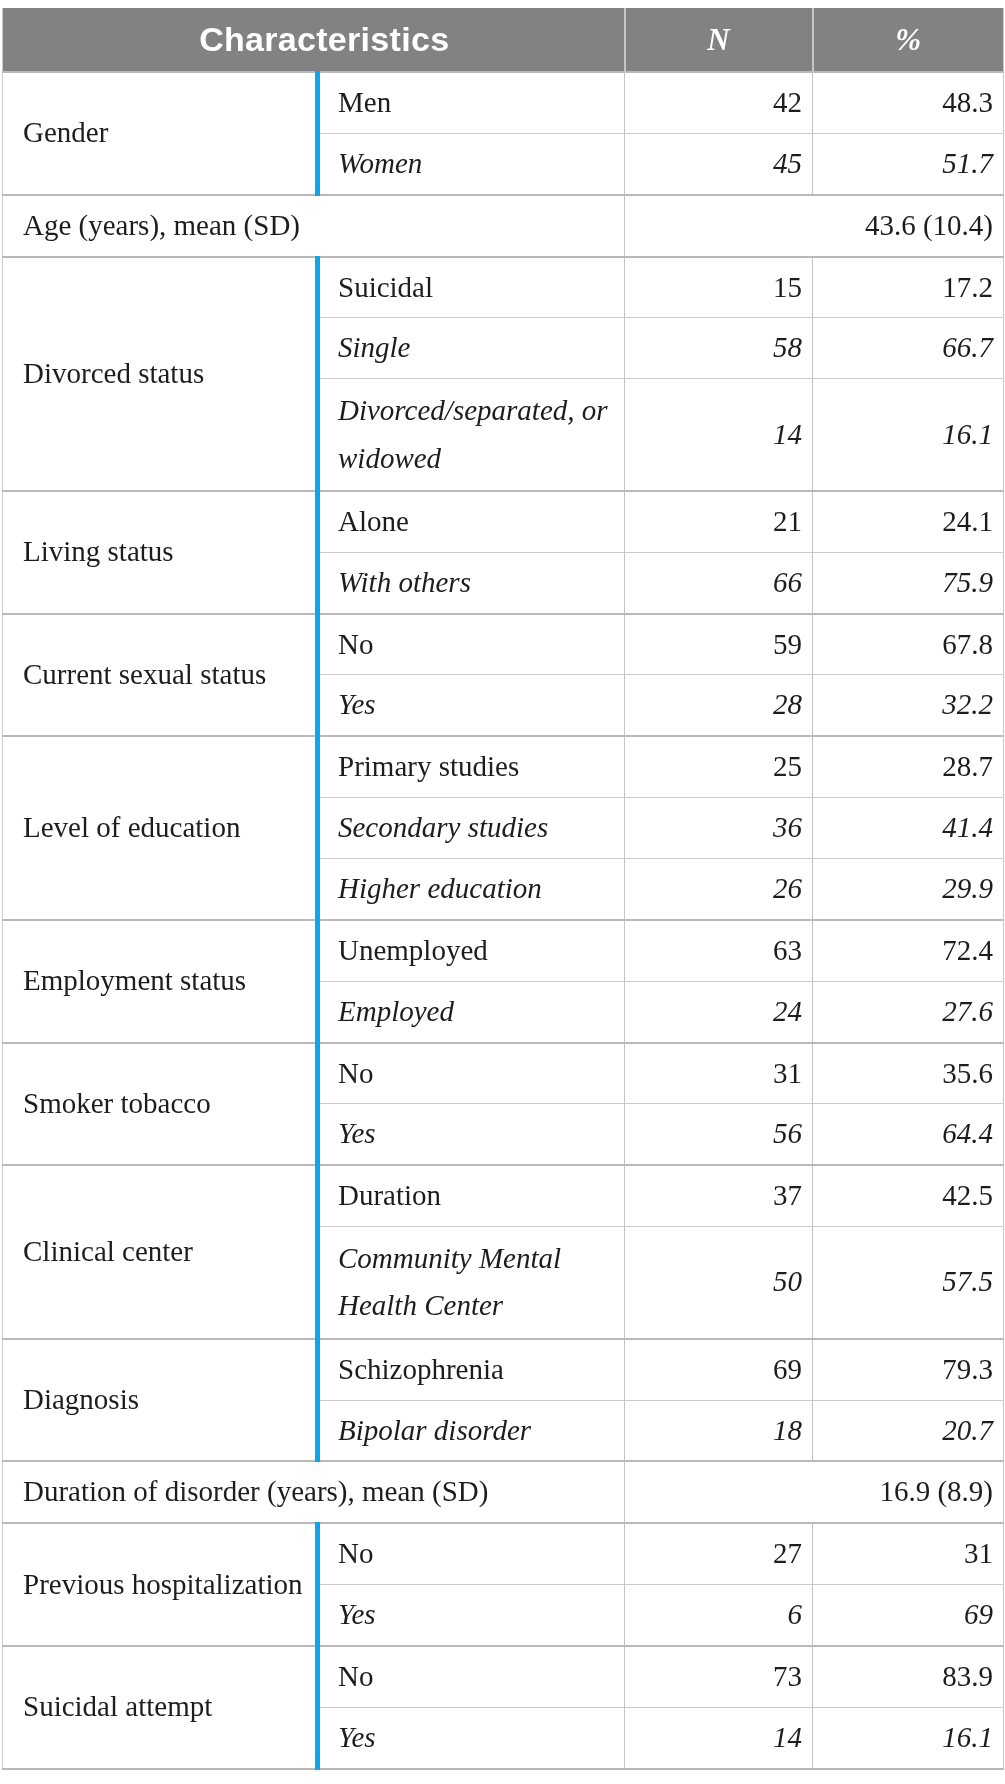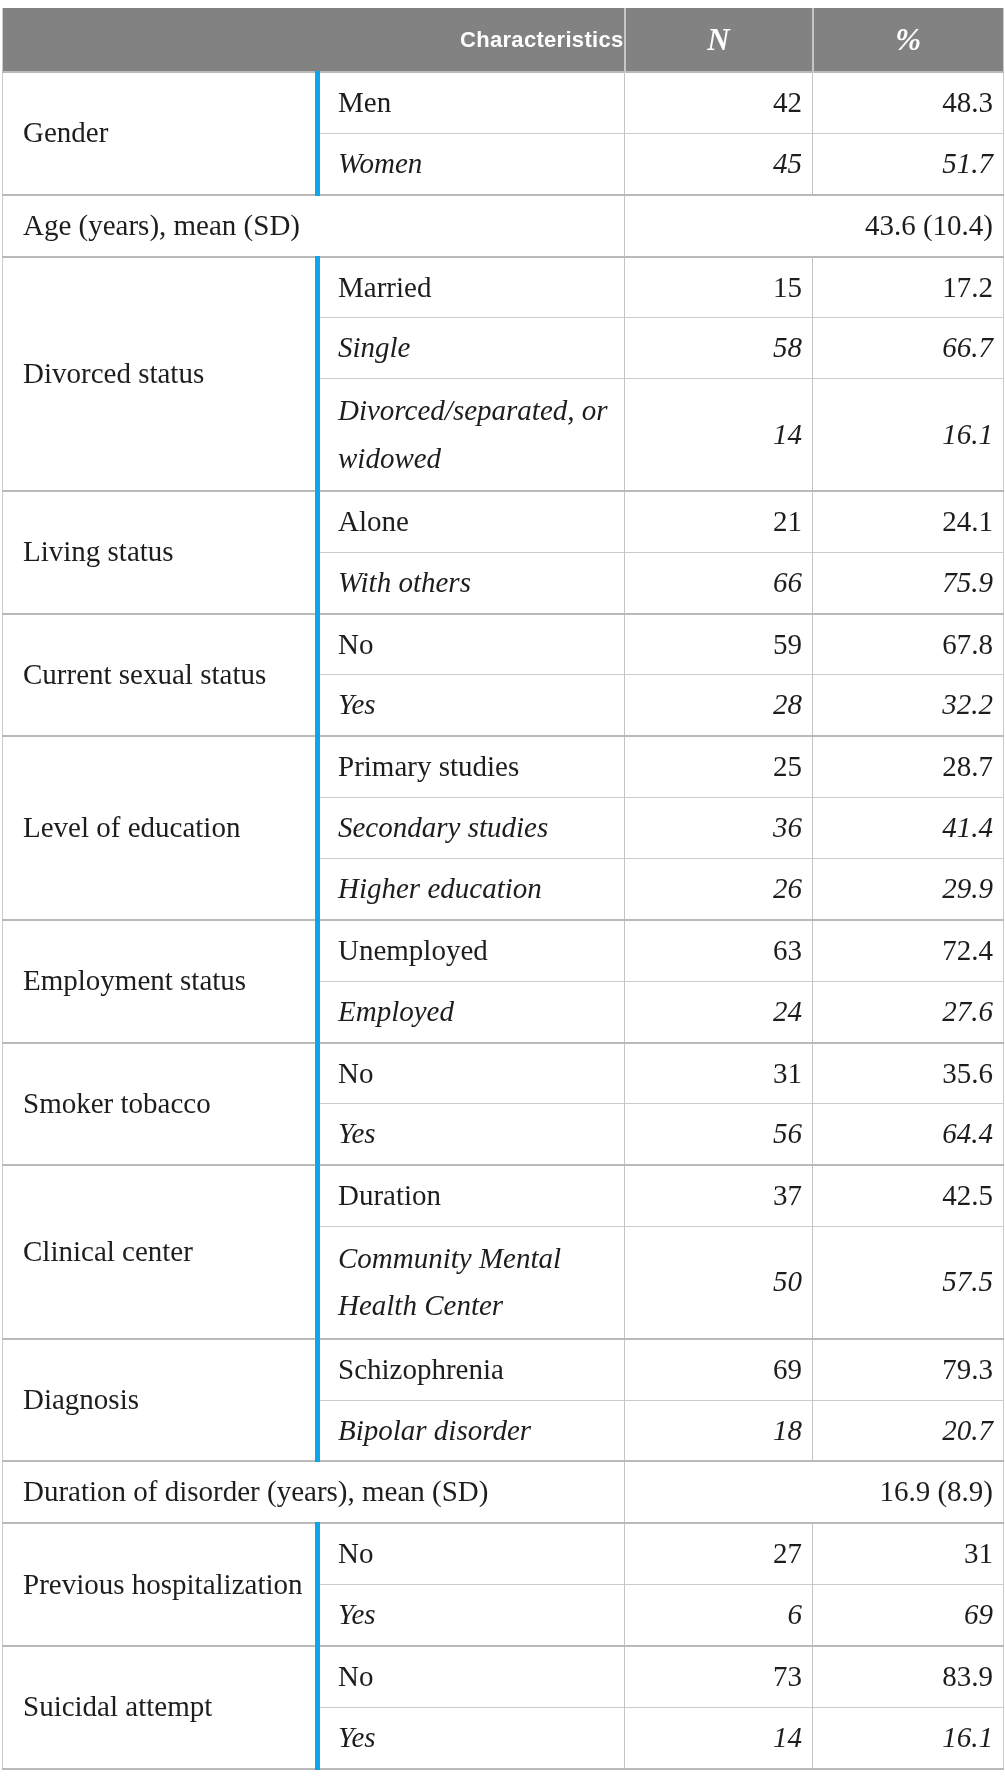--- a/index.html
+++ b/index.html
@@ -22,25 +22,25 @@
     border-bottom:2px solid var(--group-line);
   }
   thead th{
     background:var(--header-bg);
     color:var(--header-text);
     height:64px;
     vertical-align:middle;
     padding:0;
   }
   th.h-char{
-    text-align:right;
+    text-align:center;
     padding-left:22px;
     font-family:"Liberation Sans",sans-serif;
     font-weight:600;
-    font-size:22px;
+    font-size:34px;
     letter-spacing:0.3px;
   }
   th.h-n,th.h-pct{
     text-align:center;
     font-family:"Liberation Serif",serif;
     font-style:italic;
     font-weight:600;
     font-size:31px;
     border-left:2px solid #c6c6c6;
   }
@@ -99,21 +99,21 @@
           <td class="sub">Women</td>
           <td class="num n-col">45</td>
           <td class="num pct-col">51.7</td>
         </tr>
         <tr class="group-first merged-row">
           <td class="merged-label" colspan="2">Age (years), mean (SD)</td>
           <td class="num merged-value" colspan="2">43.6 (10.4)</td>
         </tr>
         <tr class="group-first">
           <td class="cat" rowspan="3">Divorced status</td>
-          <td class="sub">Married</td>
+          <td class="sub">Suicidal</td>
           <td class="num n-col">15</td>
           <td class="num pct-col">17.2</td>
         </tr>
         <tr class="inner">
           <td class="sub">Single</td>
           <td class="num n-col">58</td>
           <td class="num pct-col">66.7</td>
         </tr>
         <tr class="inner tall">
           <td class="sub">Divorced/separated, or widowed</td>

